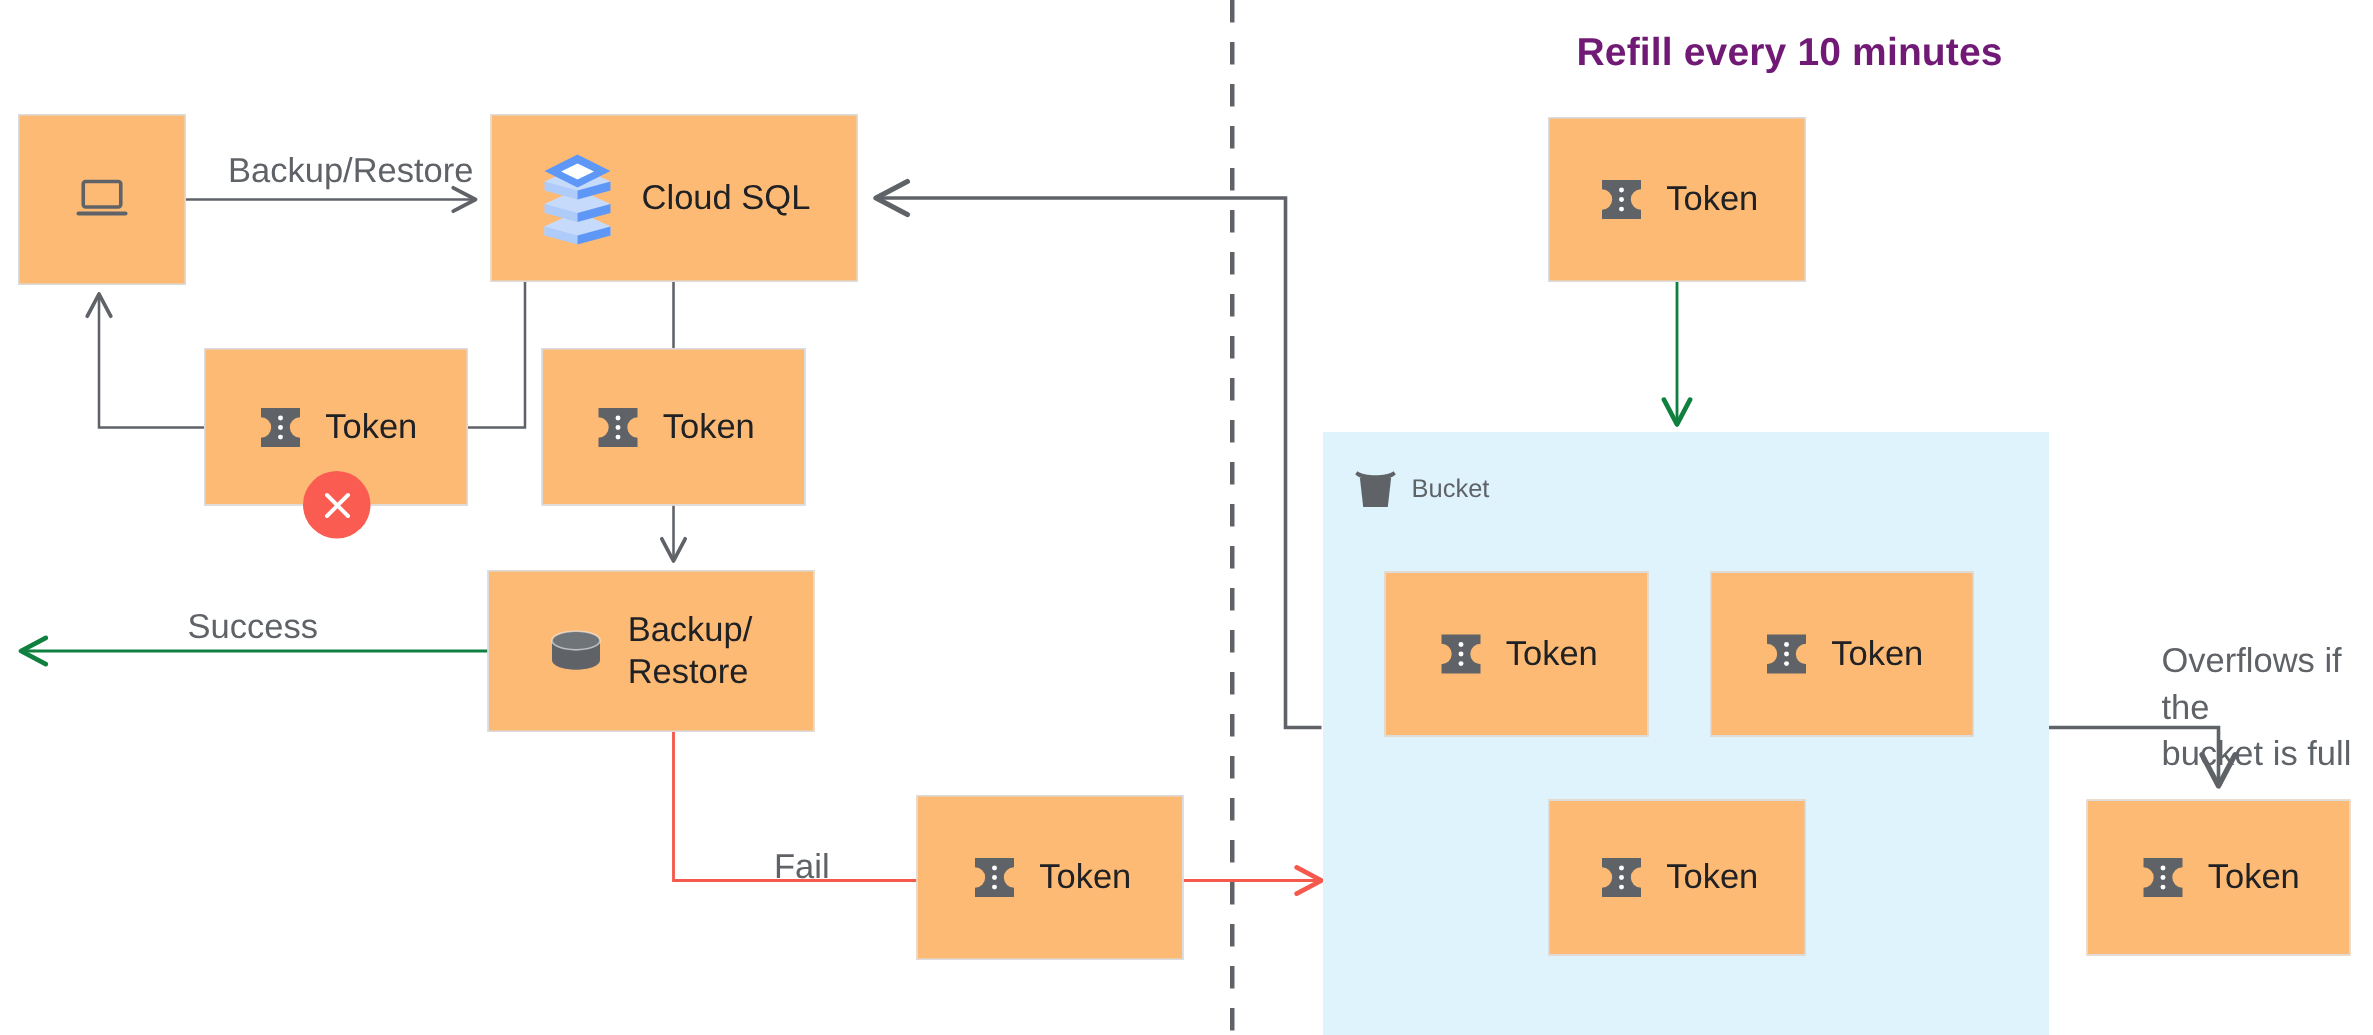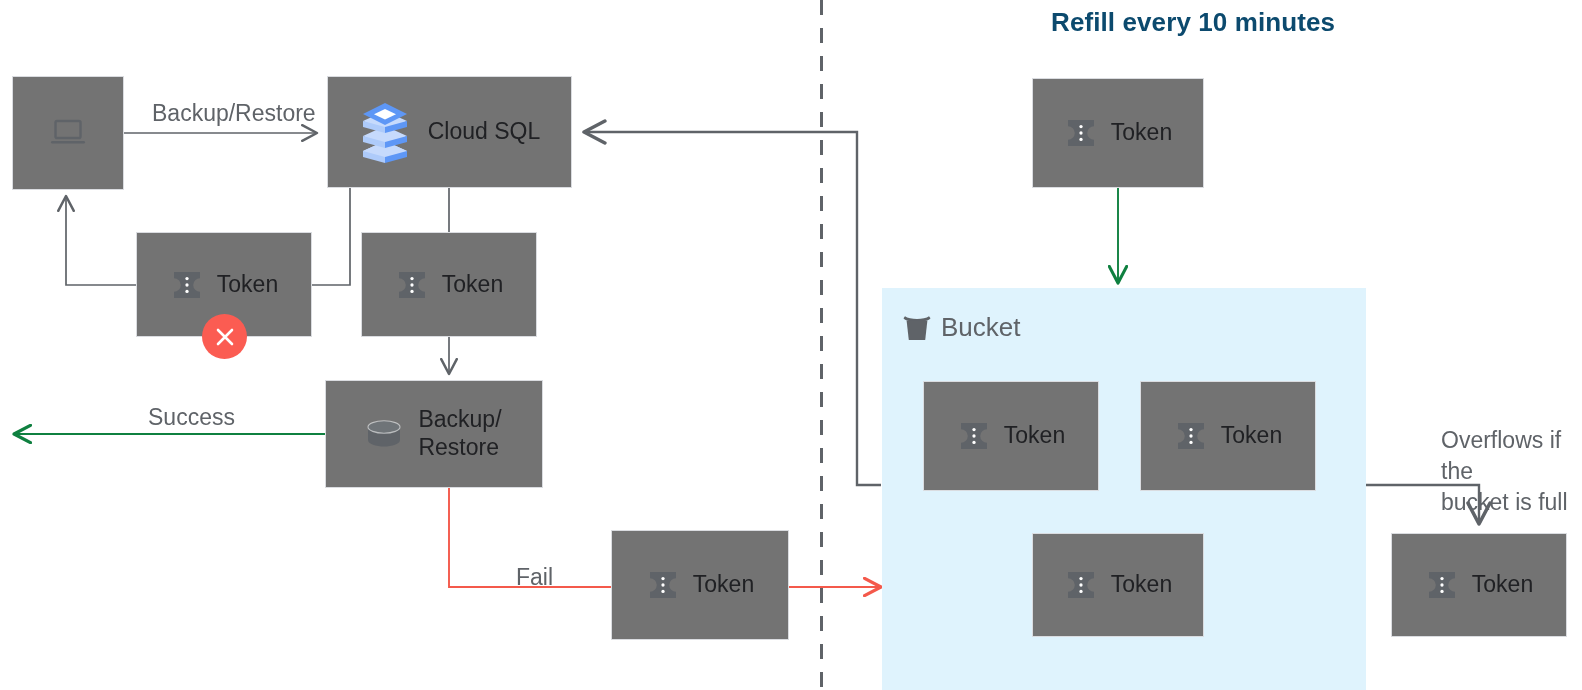--- a/index.html
+++ b/index.html
@@ -13,21 +13,21 @@
     height:690px;
     background:#ffffff;
     overflow:hidden;
   }
 
   
   .node{
     position:absolute;
     box-sizing:border-box;
     border:1px solid #dadce0;
-    background:#737373;
+    background:#fdba74;
     display:flex;
     align-items:center;
     justify-content:center;
   }
   .node-inner{
     display:flex;
     align-items:center;
     gap:13px;
   }
   .node-label{
@@ -50,37 +50,37 @@
     left:882px;top:288px;
     width:484px;height:402px;
     background:#dff3fd;
   }
   #bucket-header{
     position:absolute;
     left:902px;top:312px;
     display:flex;align-items:center;gap:9px;
   }
   #bucket-header .bucket-text{
-    font-size:26px;color:#5f6368;
+    font-size:17px;color:#5f6368;
   }
 
   
   .edge-label{
     position:absolute;
     font-size:23px;
     color:#5f6368;
     line-height:1.35;
     white-space:pre-line;
   }
   #title-refill{
     position:absolute;
-    left:1051px;top:7px;
+    left:1051px;top:19px;
     font-size:26px;
     font-weight:bold;
-    color:#0c4a6e;
+    color:#701a75;
     letter-spacing:0.1px;
   }
 
   
   #wires{
     position:absolute;left:0;top:0;
     width:1582px;height:690px;
     pointer-events:none;
   }
 
@@ -317,20 +317,20 @@
           <circle cx="17" cy="15" r="1.65" fill="#ffffff"></circle>
           <circle cx="17" cy="21.4" r="1.65" fill="#ffffff"></circle>
         </svg>
       </span>
       <span class="node-label">Token</span>
     </div>
   </div>
 
   <div class="edge-label" style="left:152px;top:98px;">Backup/Restore</div>
 
-  <div class="edge-label" style="left:148px;top:402px;">Success</div>
+  <div class="edge-label" style="left:125px;top:402px;">Success</div>
 
   <div class="edge-label" style="left:516px;top:551px;margin-top:11px;">Fail</div>
 
   <div class="edge-label" style="left:1411px;top:425px;margin-left:30px;">Overflows if the
 bucket is full</div>
 
 </div>
 
 </body></html>

